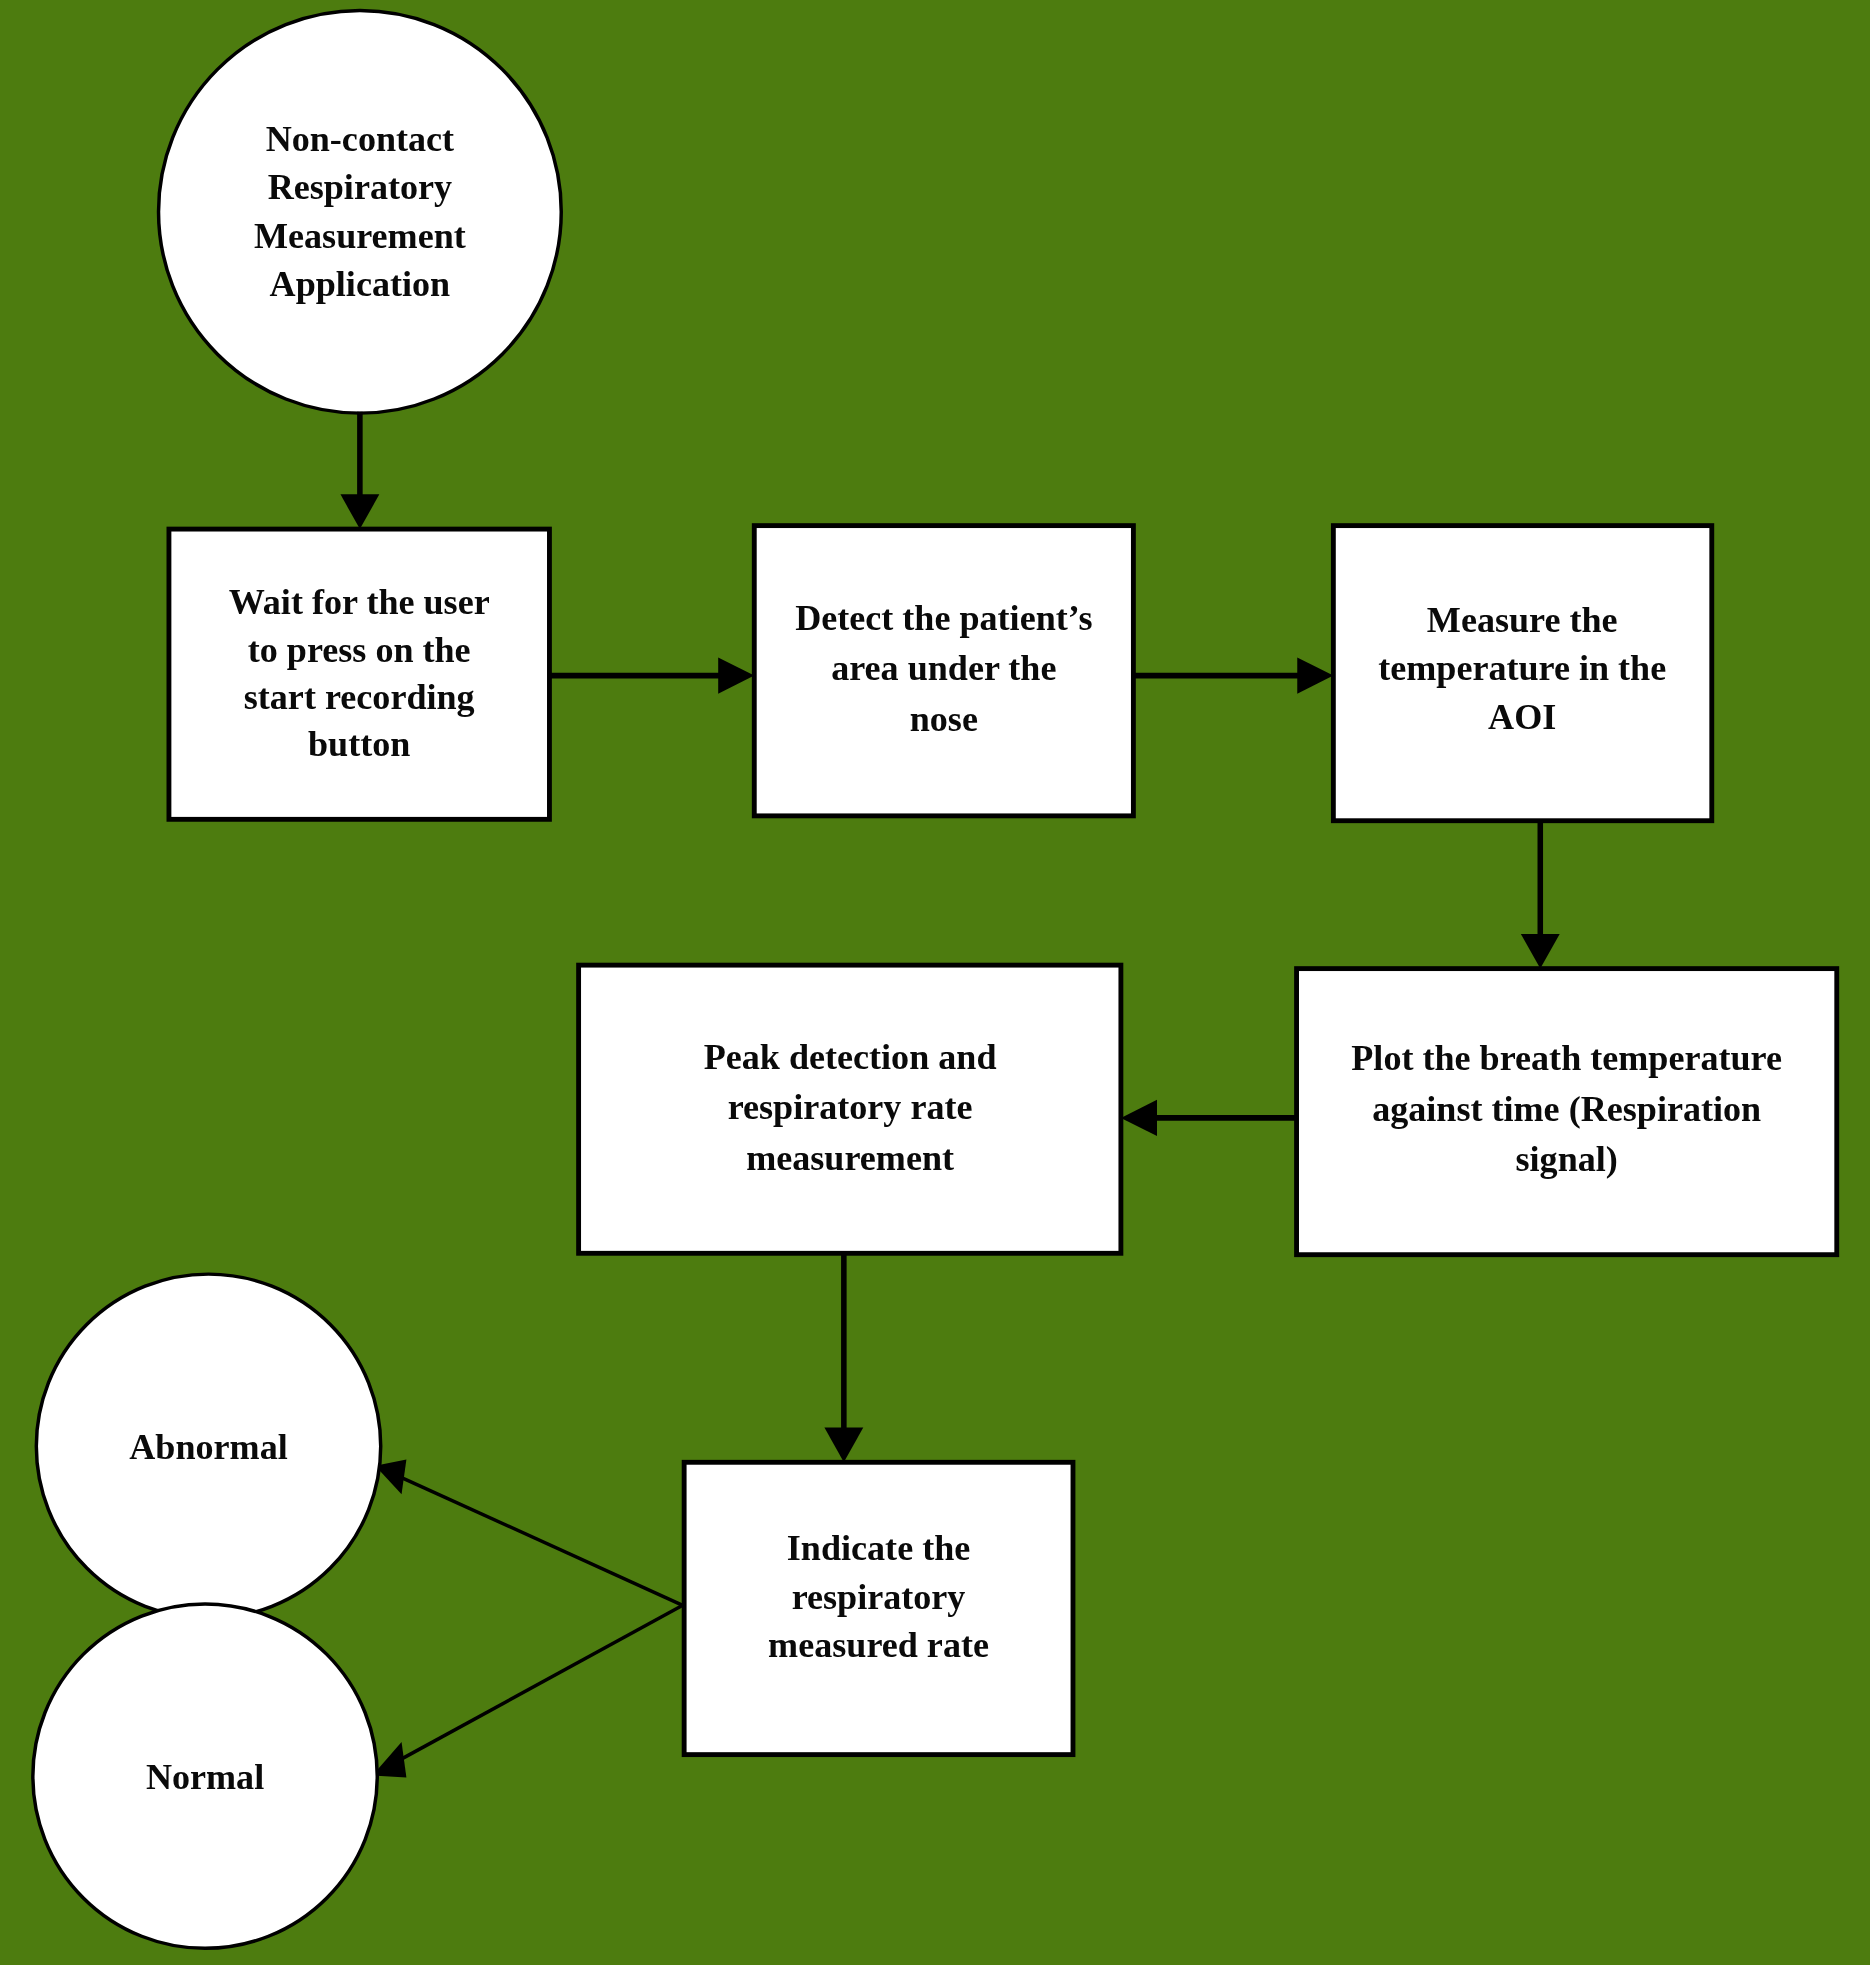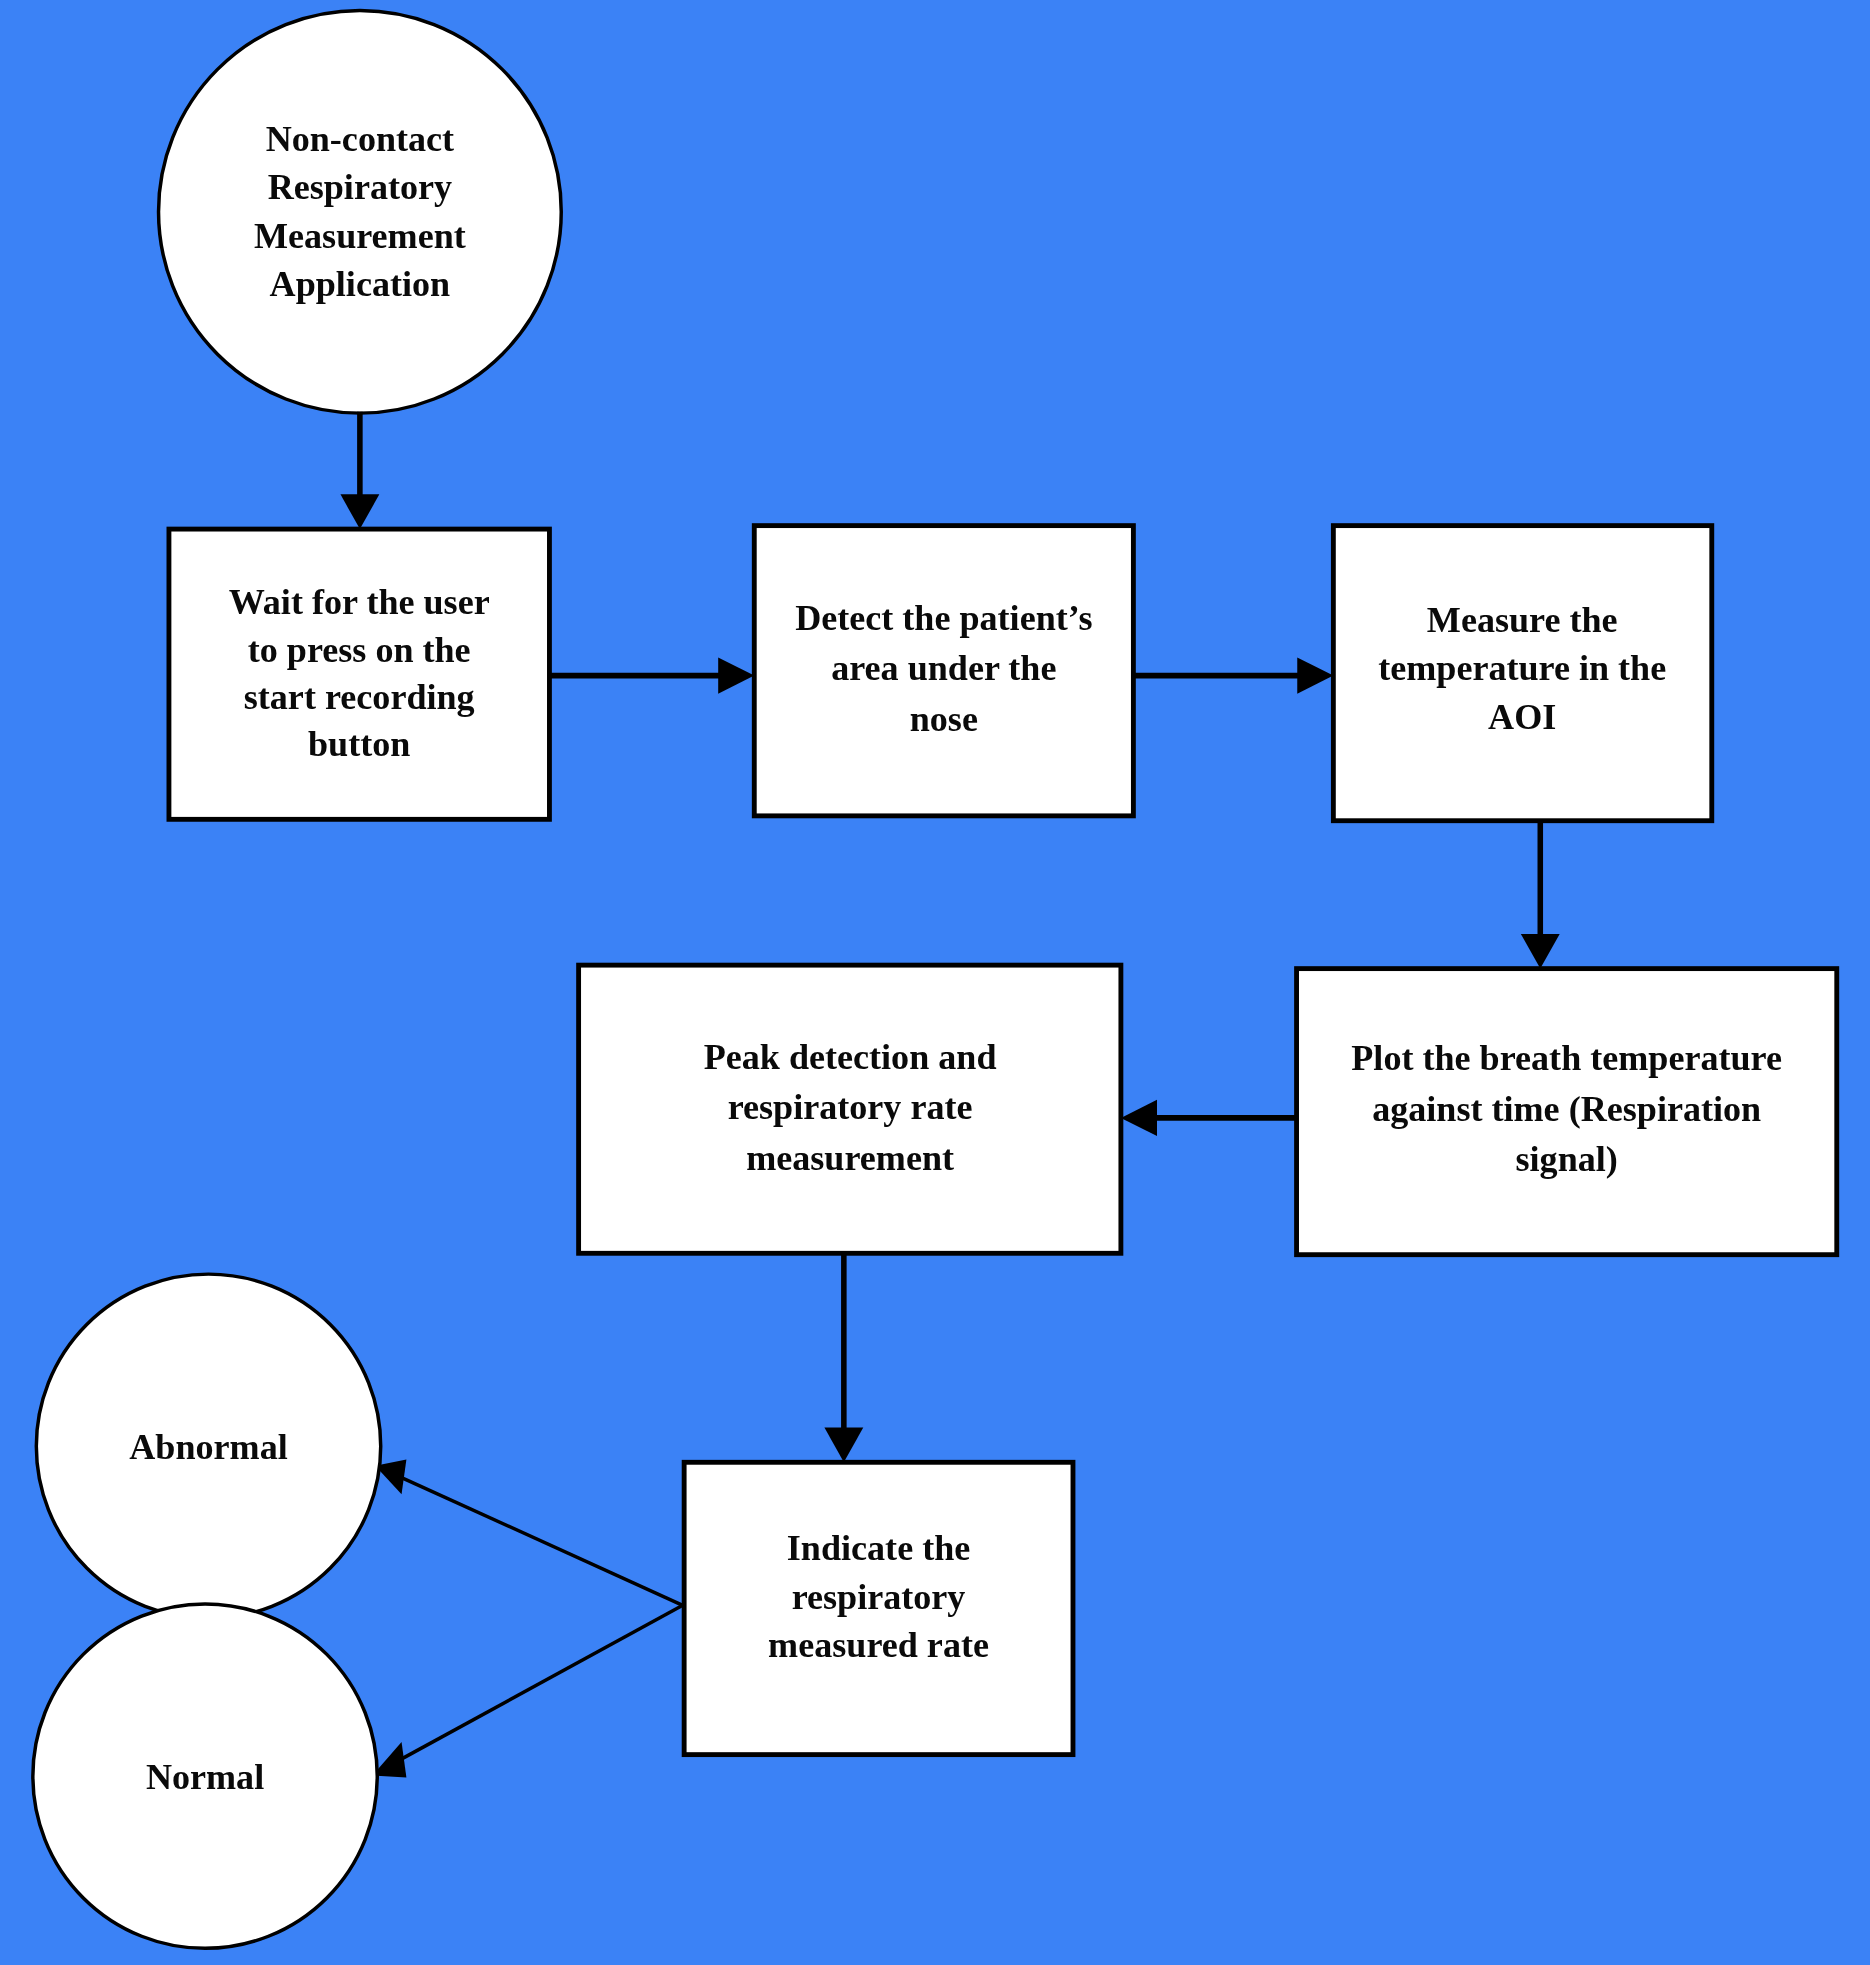--- a/index.html
+++ b/index.html
@@ -10,21 +10,21 @@
   body {
     width: 1871px;
     height: 1965px;
     font-family: "Liberation Serif", "DejaVu Serif", serif;
     overflow: hidden;
   }
   #flowchart-root {
     position: relative;
     width: 1871px;
     height: 1965px;
-    background: #3b82f6;
+    background: #4d7c0f;
   }
   svg.diagram {
     display: block;
     width: 1871px;
     height: 1965px;
   }
   .node-shape {
     fill: #ffffff;
   }
   .box-shape {

